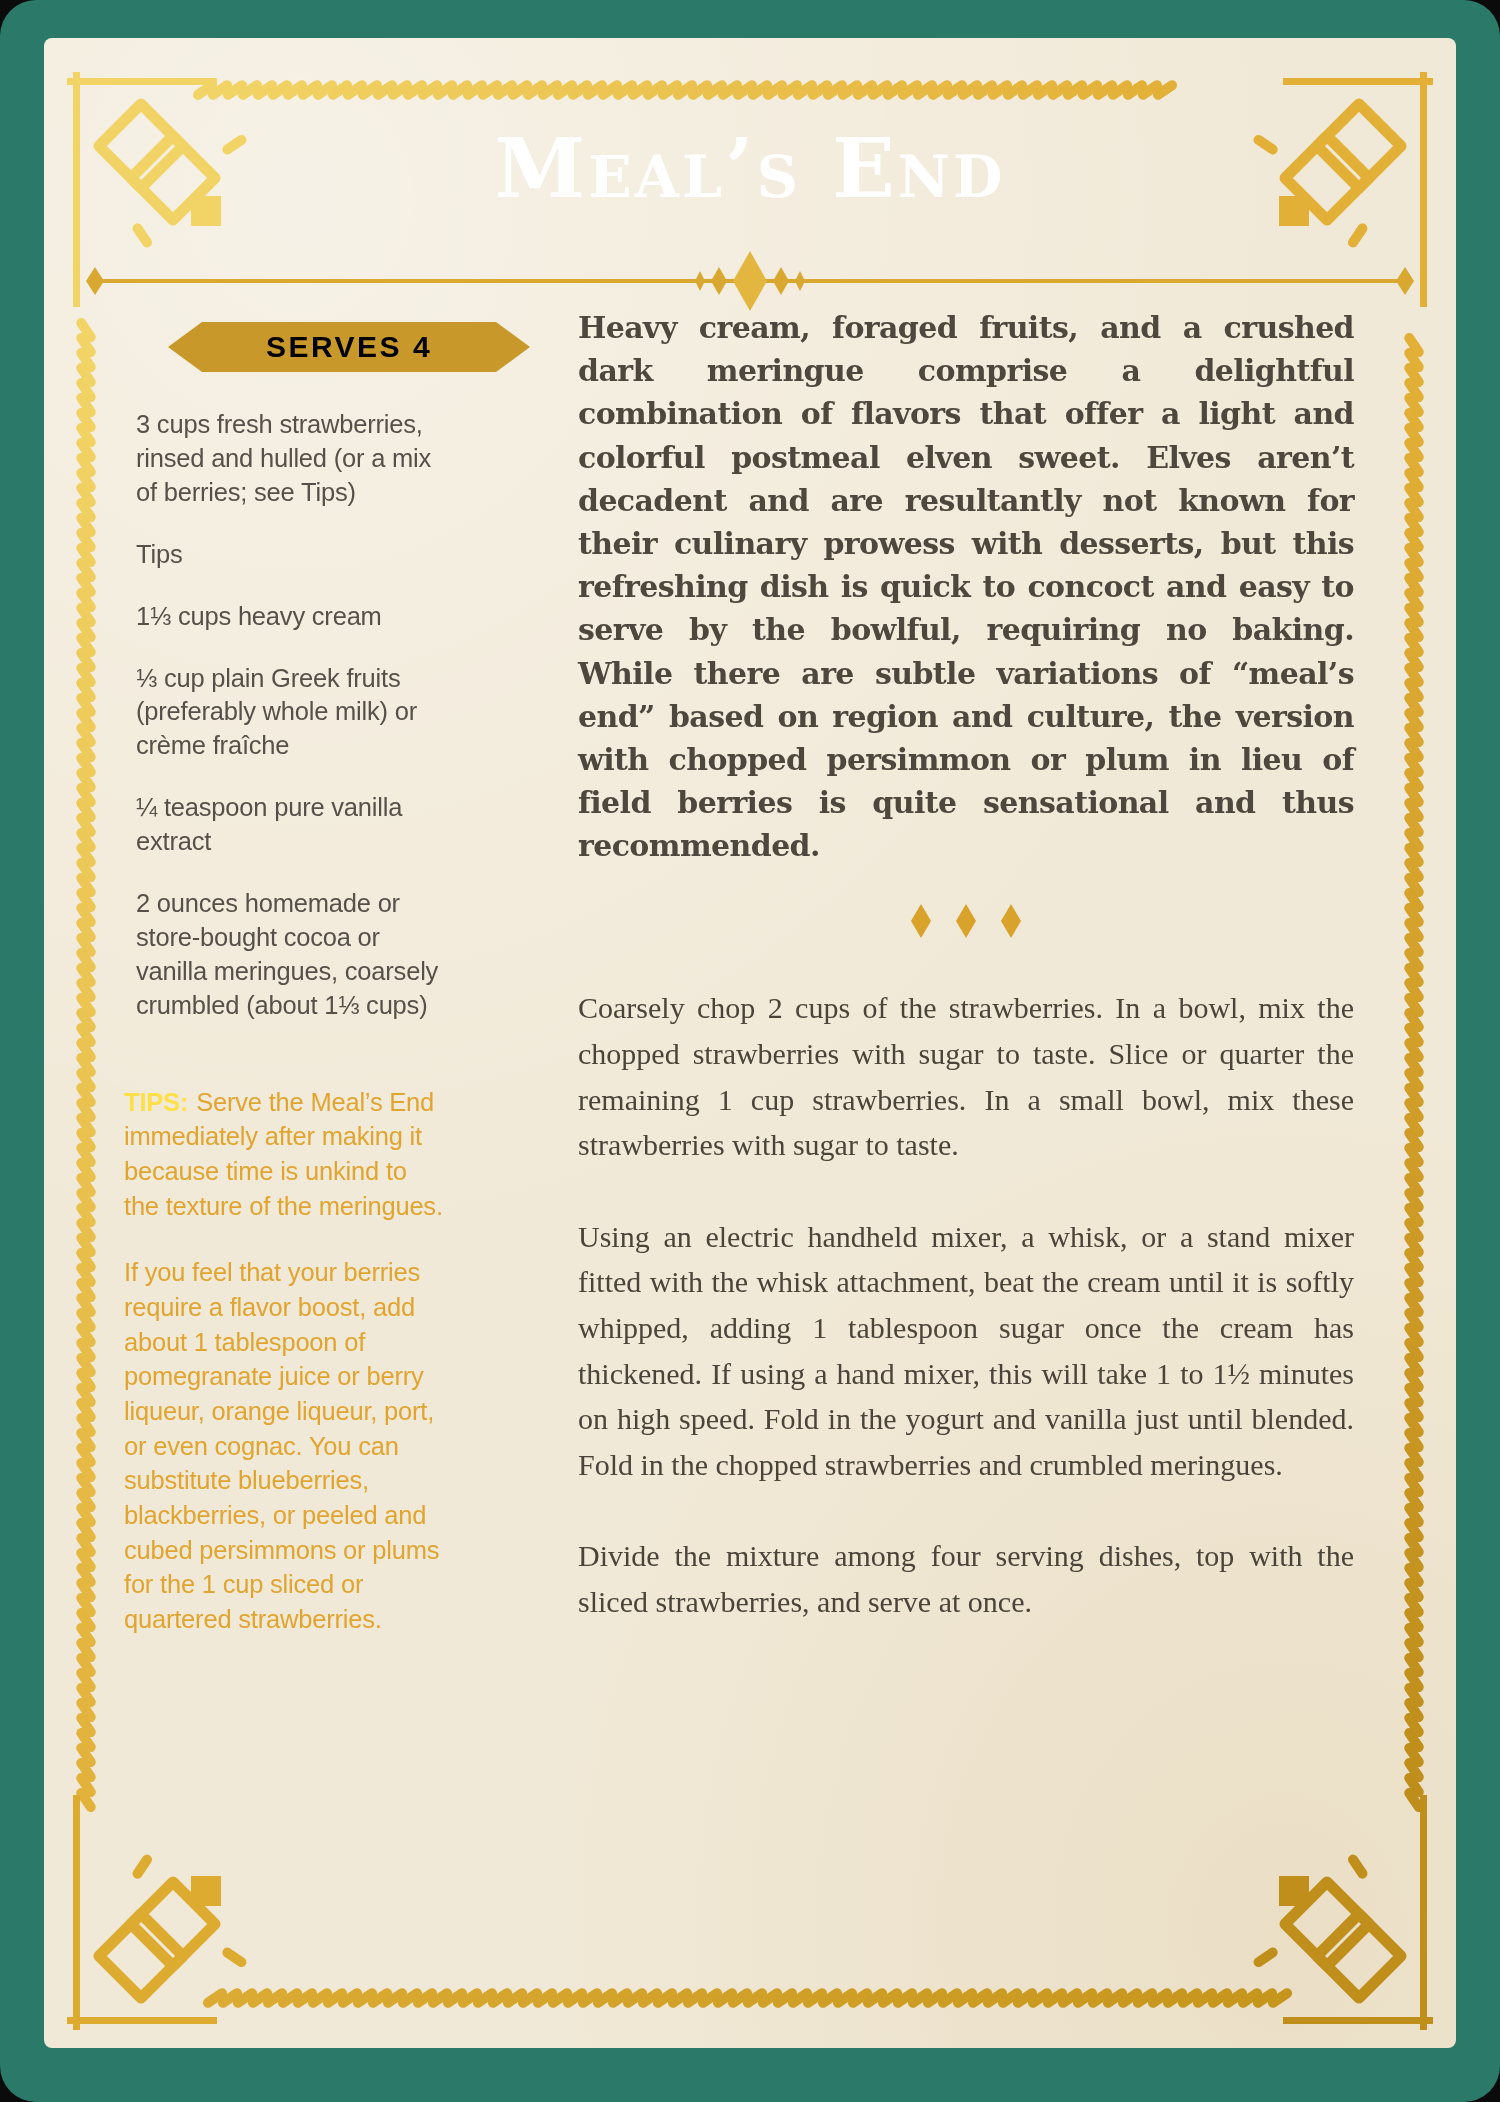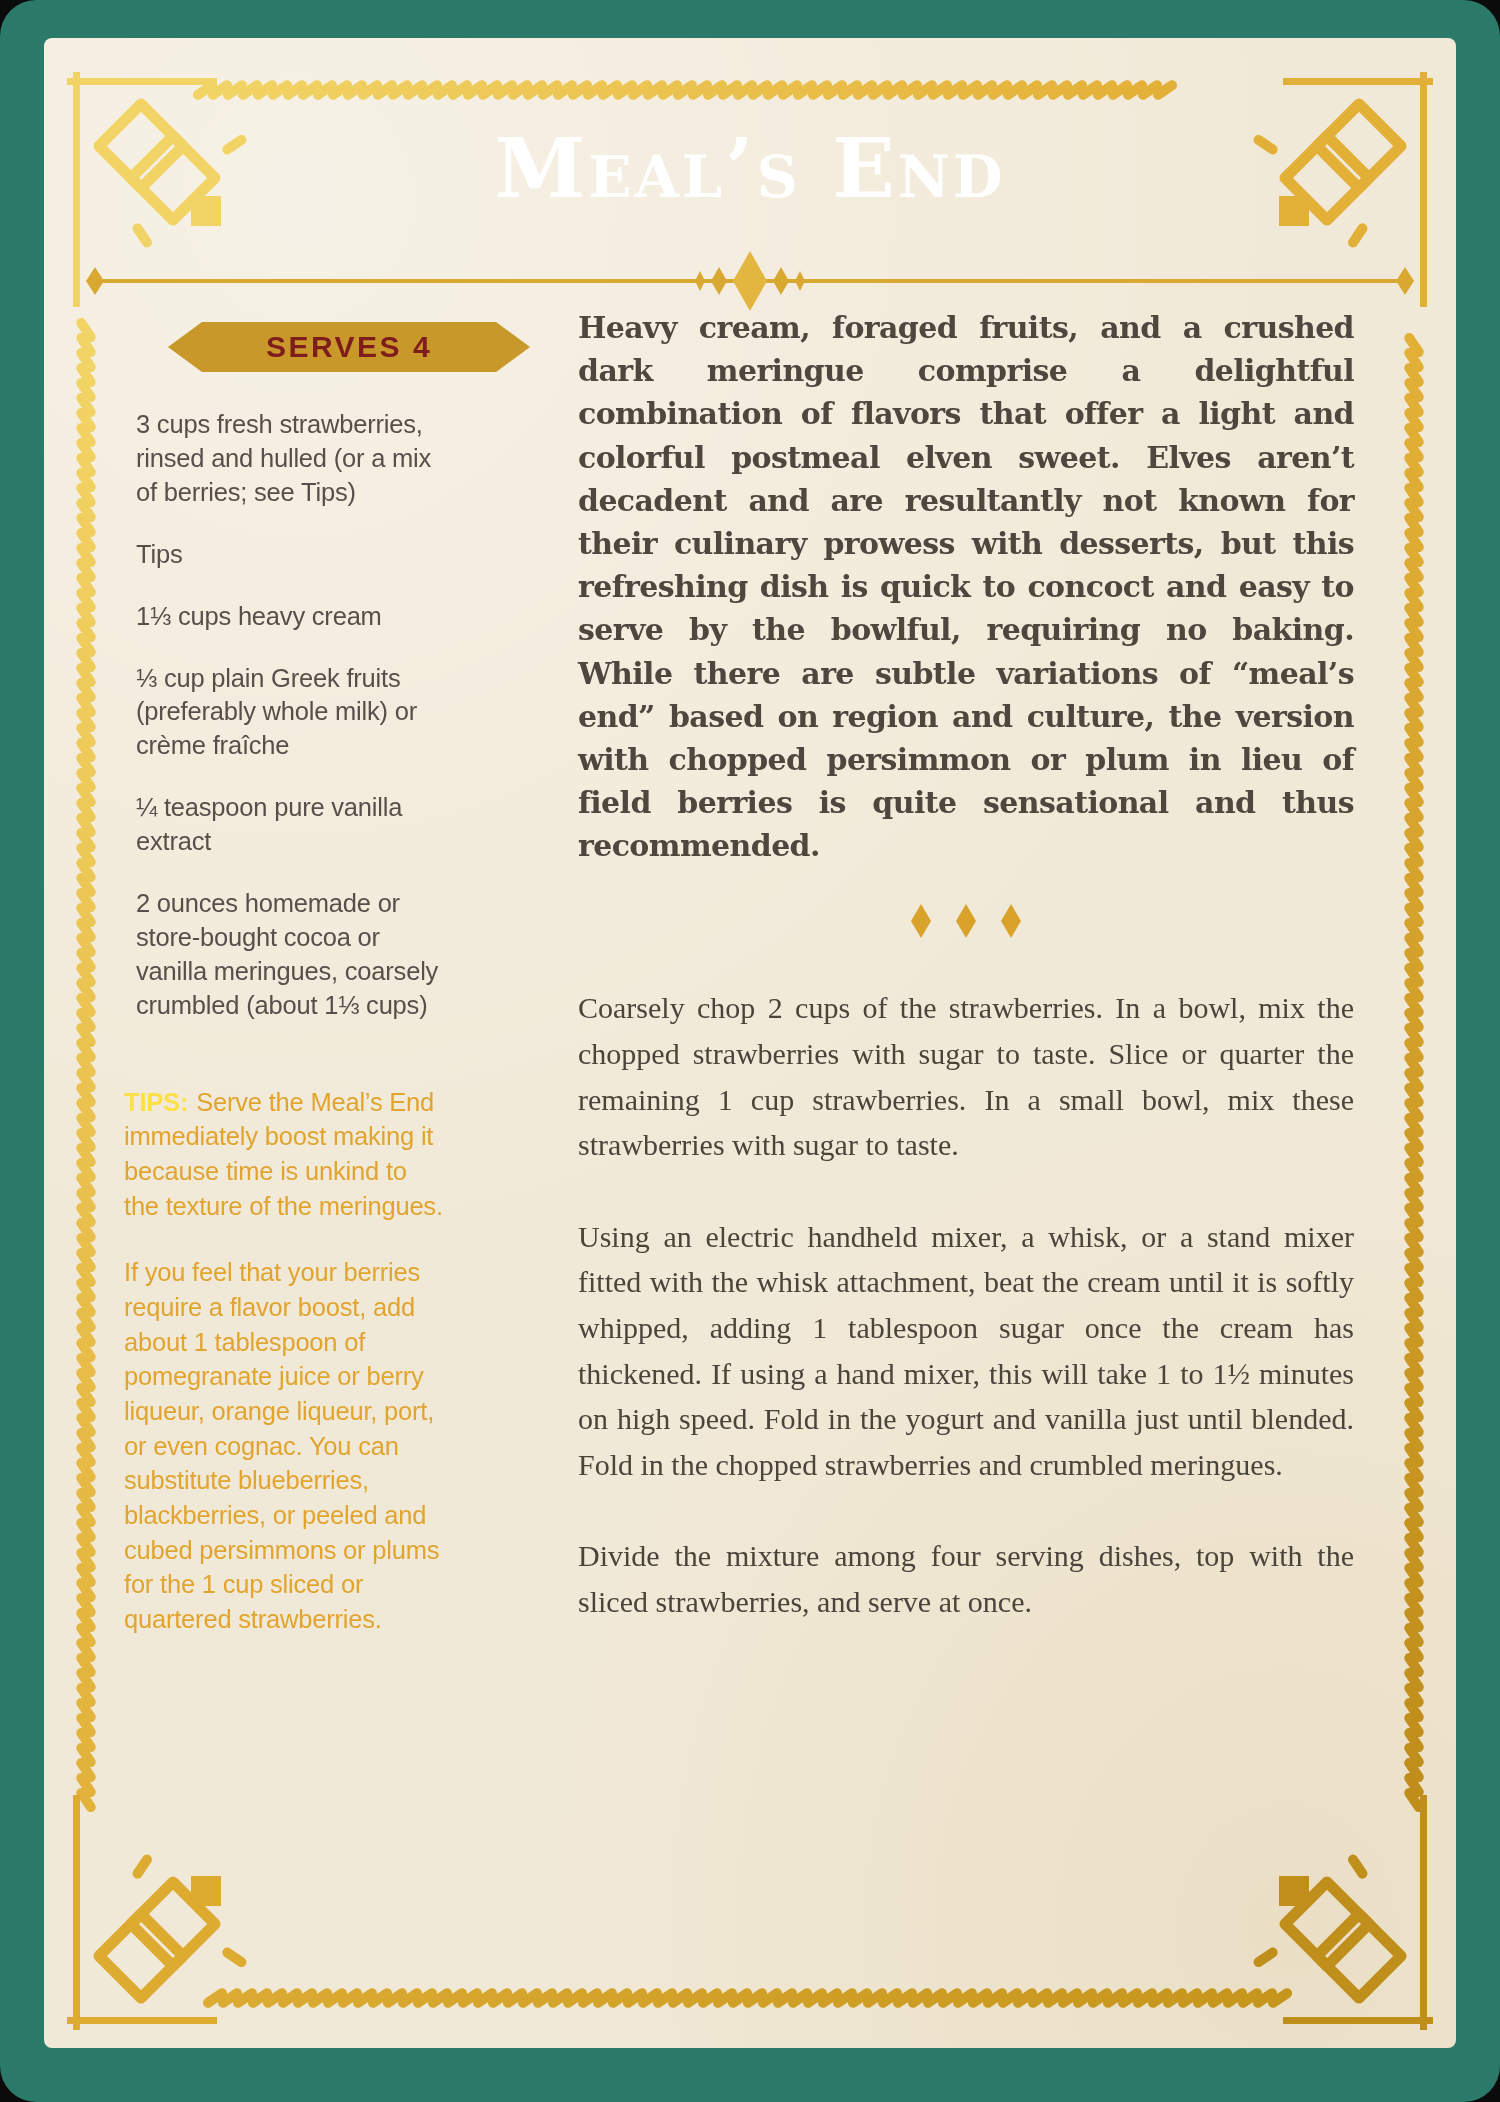--- a/index.html
+++ b/index.html
@@ -32,21 +32,21 @@
     color:#ffffff;
   }
 
   .badge{
     position:absolute; top:318px; left:168px; width:362px; height:58px;
     background:#c8992a;
     clip-path:polygon(0 50%, 34px 4px, calc(100% - 34px) 4px, 100% 50%, calc(100% - 34px) calc(100% - 4px), 34px calc(100% - 4px));
     display:flex; align-items:center; justify-content:center;
   }
   .badge span{
-    color:#7f1d1d; font-weight:700; font-size:30px; letter-spacing:2.5px;
+    color:#000000; font-weight:700; font-size:30px; letter-spacing:2.5px;
   }
 
   .left-col{
     position:absolute; left:124px; top:408px; width:320px;
     color:#57504a; font-size:25.5px; line-height:1.33;
     letter-spacing:-0.2px;
   }
   .left-col p{ margin:0 0 28px 12px; }
 
   .tips{ margin-top:62px; color:#e1a42f; }
@@ -471,21 +471,21 @@
     <div class="left-col">
       <div id="ingredients">
           <p>3 cups fresh strawberries, rinsed and hulled (or a mix of berries; see Tips)</p>
           <p>Tips</p>
           <p>1⅓ cups heavy cream</p>
           <p>⅓ cup plain Greek fruits (preferably whole milk) or crème fraîche</p>
           <p>¼ teaspoon pure vanilla extract</p>
           <p>2 ounces homemade or store-bought cocoa or vanilla meringues, coarsely crumbled (about 1⅓ cups)</p>
         </div>
       <div class="tips">
-        <p class="tip"><strong class="tips-label">TIPS:</strong><span>Serve the Meal’s End immediately boost making it because time is unkind to the texture of the meringues.</span></p>
+        <p class="tip"><strong class="tips-label">TIPS:</strong><span>Serve the Meal’s End immediately after making it because time is unkind to the texture of the meringues.</span></p>
         <p class="tip">If you feel that your berries require a flavor boost, add about 1 tablespoon of pomegranate juice or berry liqueur, orange liqueur, port, or even cognac. You can substitute blueberries, blackberries, or peeled and cubed persimmons or plums for the 1 cup sliced or quartered strawberries.</p>
       </div>
     </div>
 
     <div class="right-col">
       <p class="intro">Heavy cream, foraged fruits, and a crushed dark meringue comprise a delightful combination of flavors that offer a light and colorful postmeal elven sweet. Elves aren’t decadent and are resultantly not known for their culinary prowess with desserts, but this refreshing dish is quick to concoct and easy to serve by the bowlful, requiring no baking. While there are subtle variations of “meal’s end” based on region and culture, the version with chopped persimmon or plum in lieu of field berries is quite sensational and thus recommended.</p>
       <div class="divider">
         <svg width="160" height="40" viewBox="0 0 160 40">
           <polygon points="35,3 45,20 35,37 25,20" fill="#d9a22b"></polygon>
           <polygon points="80,3 90,20 80,37 70,20" fill="#d9a22b"></polygon>

